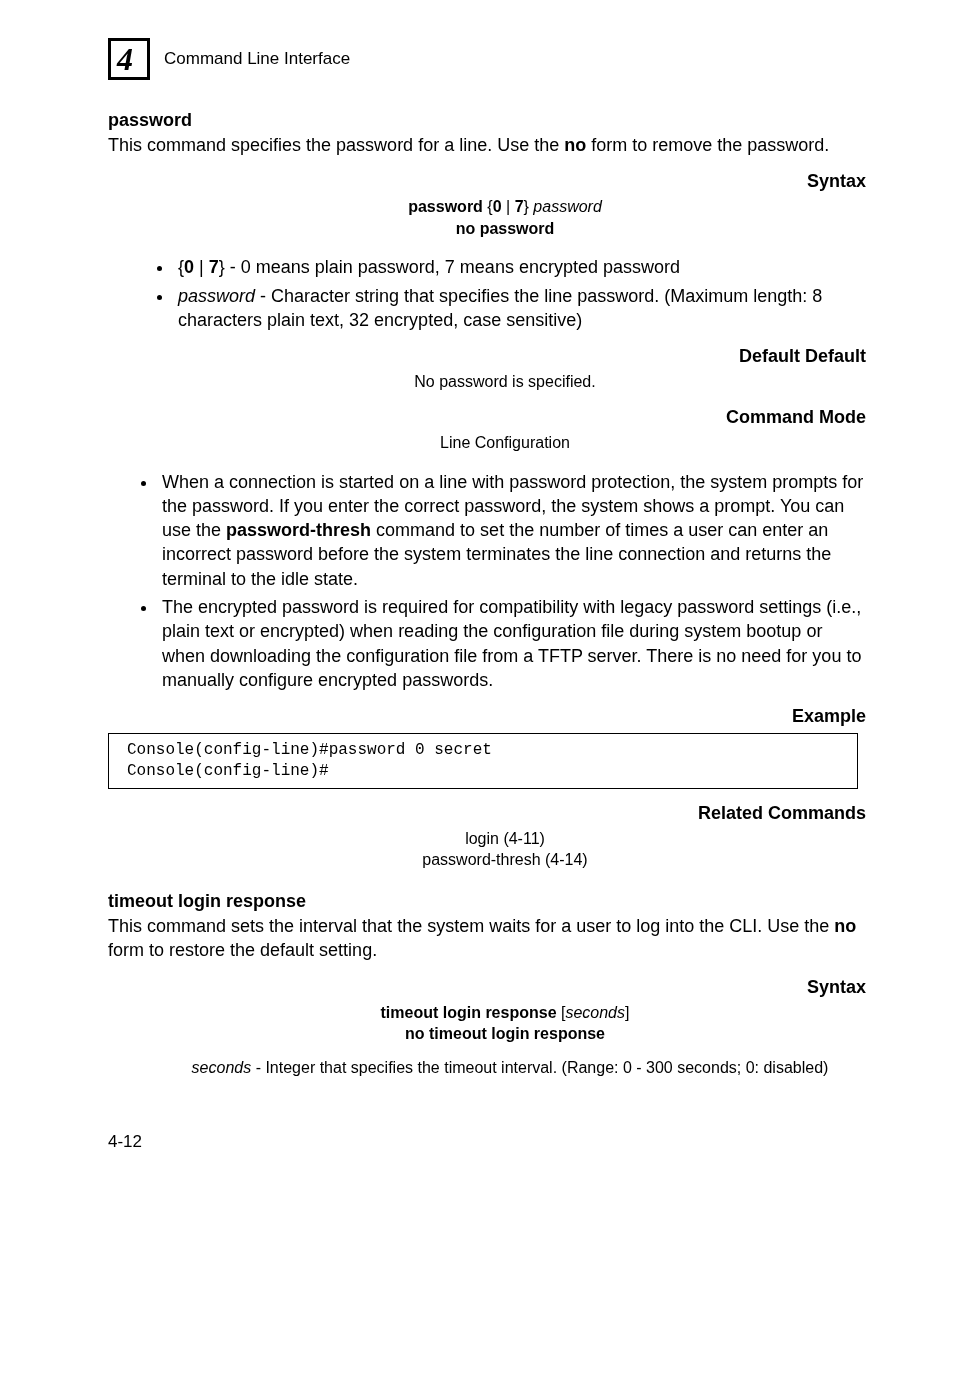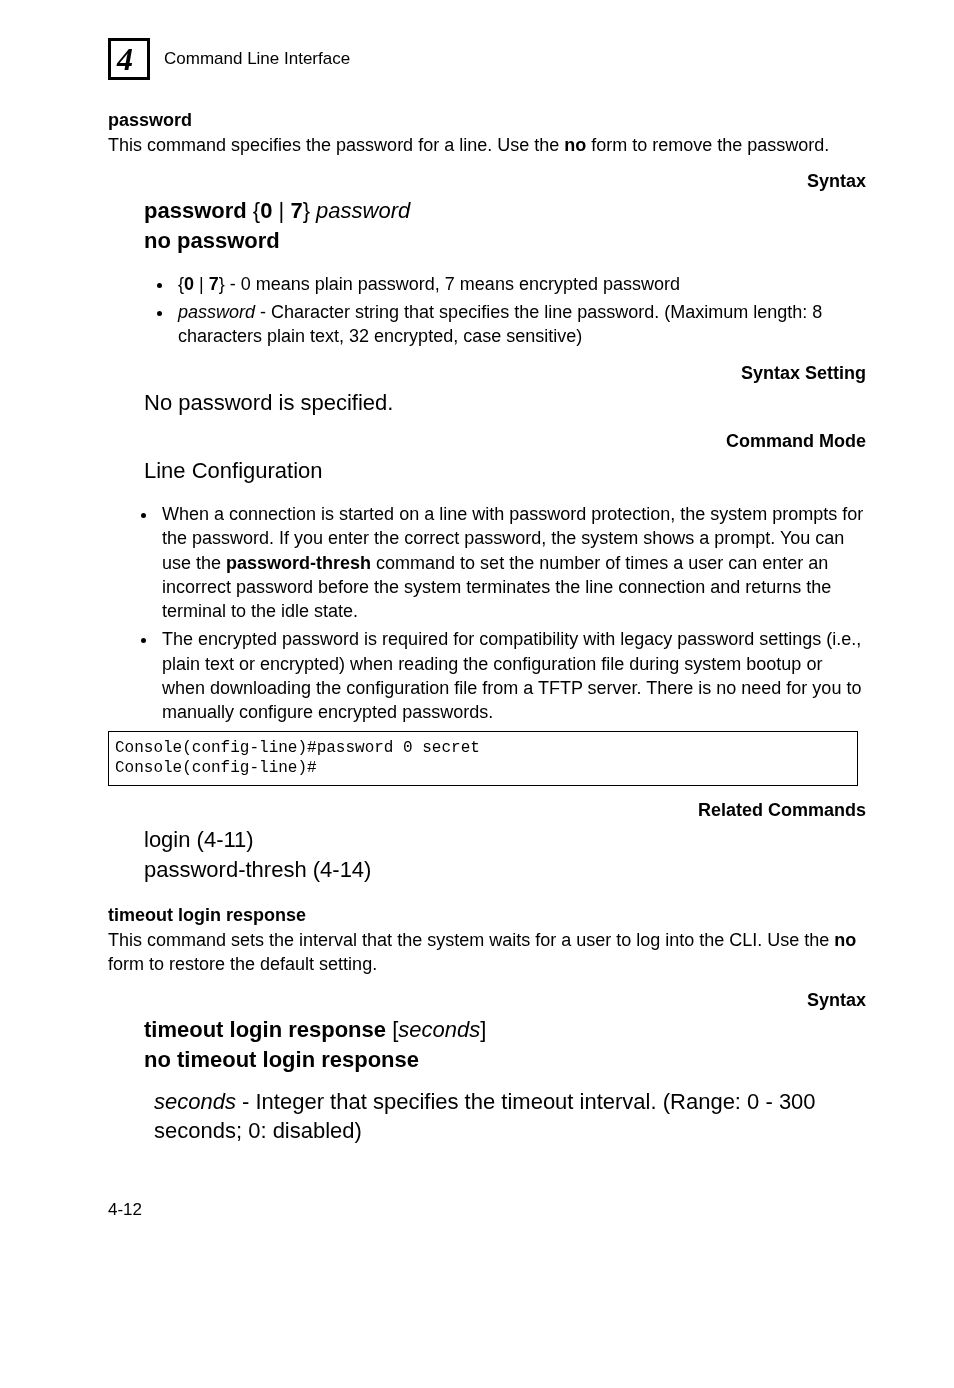--- a/index.html
+++ b/index.html
@@ -54,36 +54,37 @@
     line-height: 1.35;
   }
   h4.section {
     font-size: 18px;
     font-weight: bold;
     margin: 14px 0 4px 0;
     text-align: right;
   }
   .indent1 {
     margin-left: 36px;
-    font-size: 22px;
+    font-size: 16px;
     line-height: 1.35;
+    text-align: center;
   }
   ul.bullets {
     margin: 16px 0 4px 66px;
     padding: 0;
     font-size: 18px;
     line-height: 1.35;
   }
   ul.bullets li {
     margin-bottom: 4px;
     padding-left: 4px;
   }
   .codebox {
     border: 1px solid #000;
-    padding: 6px 6px;
+    padding: 6px 18px;
     font-family: "Courier New", monospace;
     font-size: 16px;
     white-space: pre;
     margin: 6px 8px 8px 0;
     line-height: 1.3;
   }
   .pagefoot {
     font-size: 17px;
     margin-top: 54px;
   }
@@ -115,35 +116,36 @@
 
   <ul class="bullets">
     <li>
       <span>{</span><b>0</b><span> | </span><b>7</b><span>} - 0 means plain password, 7 means encrypted password</span>
     </li>
     <li>
       <i>password</i><span> - Character string that specifies the line password. (Maximum length: 8 characters plain text, 32 encrypted, case sensitive)</span>
     </li>
   </ul>
 
-  <h4 class="section">Syntax Setting</h4>
+  <h4 class="section">Default Default</h4>
   <div class="indent1">No password is specified.</div>
 
   <h4 class="section">Command Mode</h4>
   <div class="indent1">Line Configuration</div>
 
   <ul class="bullets" style="margin-left:50px;">
     <li>
       <span>When a connection is started on a line with password protection, the system prompts for the password. If you enter the correct password, the system shows a prompt. You can use the </span><b>password-thresh</b><span> command to set the number of times a user can enter an incorrect password before the system terminates the line connection and returns the terminal to the idle state.</span>
     </li>
     <li>
       <span>The encrypted password is required for compatibility with legacy password settings (i.e., plain text or encrypted) when reading the configuration file during system bootup or when downloading the configuration file from a TFTP server. There is no need for you to manually configure encrypted passwords.</span>
     </li>
   </ul>
 
+  <h4 class="section">Example</h4>
   <div class="codebox">Console(config-line)#password 0 secret
 Console(config-line)#</div>
 
   <h4 class="section">Related Commands</h4>
   <div class="indent1">
     <span>login (4-11)</span><br>
     <span>password-thresh (4-14)</span>
   </div>
 
   <h3 class="cmdname" style="margin-top:20px;">timeout login response</h3>

